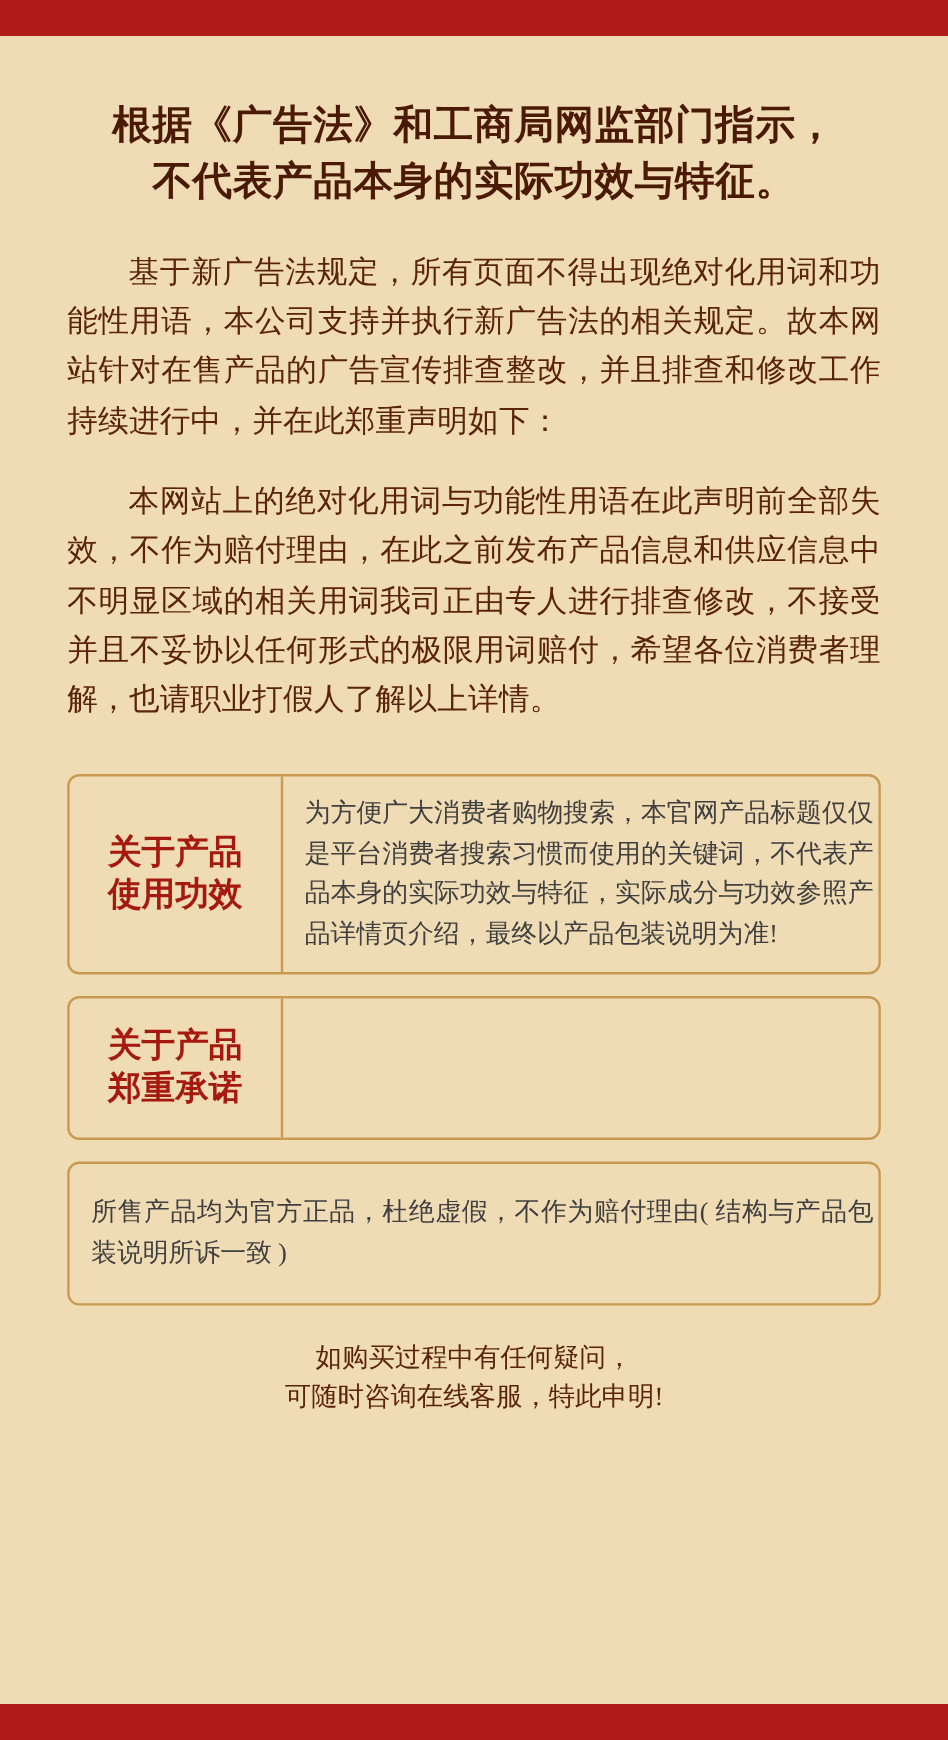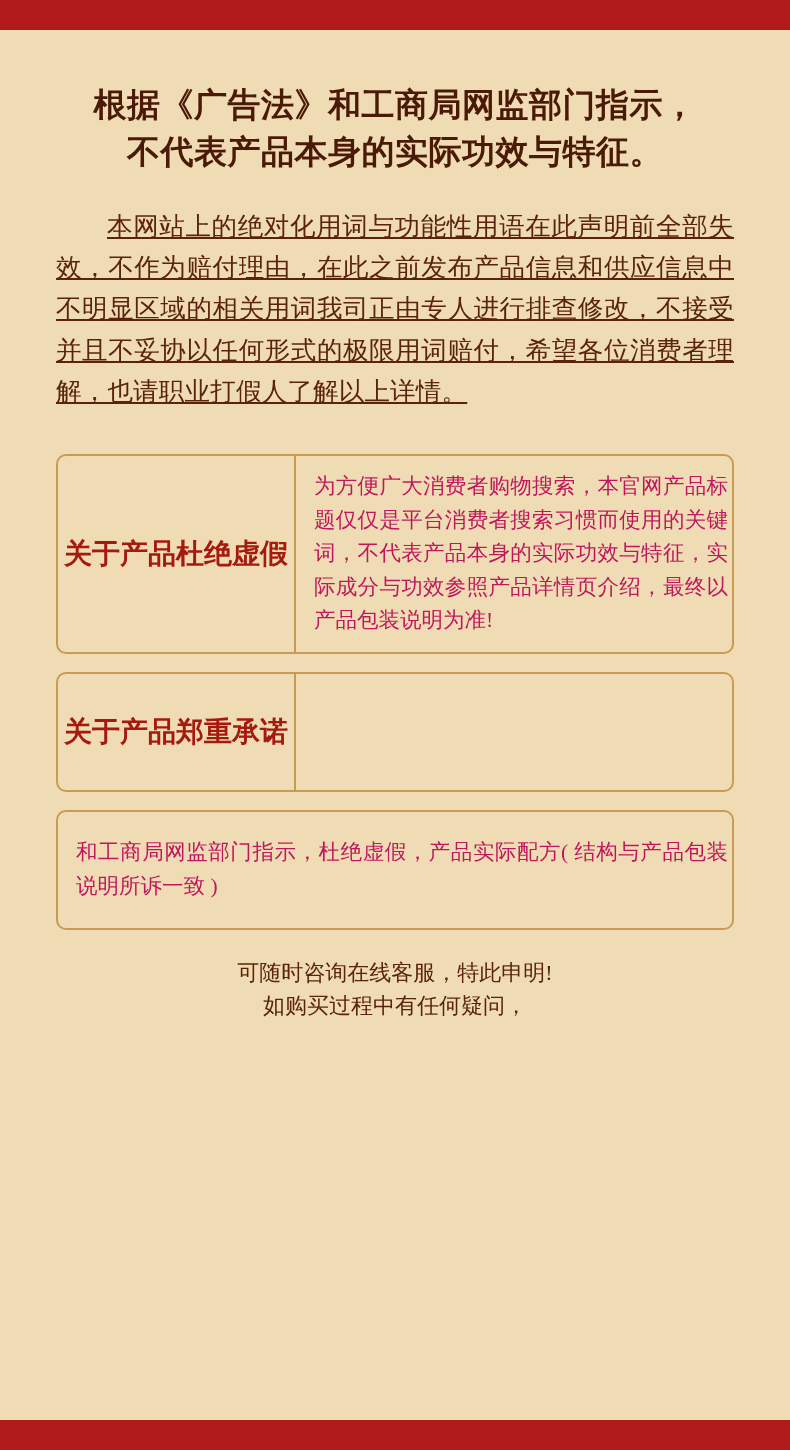--- a/index.html
+++ b/index.html
@@ -47,56 +47,55 @@
     color: #5a2408;
     font-size: 25.5px;
     line-height: 1.62;
     text-align: justify;
     text-indent: 2em;
     margin: 0 0 14px 0;
     letter-spacing: 0.2px;
   }
   .para.second {
     margin-top: 26px;
-    text-decoration: underline;
   }
 
   .cards {
     margin-top: 42px;
   }
   .card {
     border: 2px solid #c99b52;
     border-radius: 10px;
     display: flex;
     align-items: stretch;
     margin-bottom: 18px;
     box-sizing: border-box;
     min-height: 120px;
   }
   .card-label {
     flex: 0 0 178px;
     display: flex;
-    flex-direction: row;
+    flex-direction: column;
     align-items: center;
     justify-content: center;
     color: #a5190f;
     font-weight: bold;
     font-size: 28px;
     line-height: 1.28;
     border-right: 2px solid #c99b52;
     padding: 20px 6px;
     box-sizing: border-box;
     text-align: center;
   }
   .card-label span { display: block; white-space: nowrap; }
   .card-body {
     flex: 1 1 auto;
     display: flex;
     align-items: center;
-    color: #be185d;
+    color: #404040;
     font-size: 21.5px;
     line-height: 1.56;
     padding: 14px 4px 14px 18px;
     text-align: justify;
     box-sizing: border-box;
   }
 
   .footer {
     margin-top: 26px;
     text-align: center;
@@ -110,44 +109,45 @@
 <body>
 
 <div class="page">
   <div class="panel">
 
     <h1 class="title">
       <span class="line1">根据《广告法》和工商局网监部门指示，</span>
       <span class="line2">不代表产品本身的实际功效与特征。</span>
     </h1>
 
+    <p class="para first">基于新广告法规定，所有页面不得出现绝对化用词和功能性用语，本公司支持并执行新广告法的相关规定。故本网站针对在售产品的广告宣传排查整改，并且排查和修改工作持续进行中，并在此郑重声明如下：</p>
     <p class="para second">本网站上的绝对化用词与功能性用语在此声明前全部失效，不作为赔付理由，在此之前发布产品信息和供应信息中不明显区域的相关用词我司正由专人进行排查修改，不接受并且不妥协以任何形式的极限用词赔付，希望各位消费者理解，也请职业打假人了解以上详情。</p>
 
     <div class="cards">
 
       <div class="card">
         <div class="card-label">
           <span>关于产品</span>
-          <span>杜绝虚假</span>
+          <span>使用功效</span>
         </div>
         <div class="card-body">为方便广大消费者购物搜索，本官网产品标题仅仅是平台消费者搜索习惯而使用的关键词，不代表产品本身的实际功效与特征，实际成分与功效参照产品详情页介绍，最终以产品包装说明为准!</div>
       </div>
 
       <div class="card">
         <div class="card-label">
           <span>关于产品</span>
           <span>郑重承诺</span>
         </div>
       </div>
 
       <div class="card">
-        <div class="card-body">和工商局网监部门指示，杜绝虚假，产品实际配方( 结构与产品包装说明所诉一致 )</div>
+        <div class="card-body">所售产品均为官方正品，杜绝虚假，不作为赔付理由( 结构与产品包装说明所诉一致 )</div>
       </div>
 
     </div>
 
     <div class="footer">
+      <span>如购买过程中有任何疑问，</span>
       <span>可随时咨询在线客服，特此申明!</span>
-      <span>如购买过程中有任何疑问，</span>
     </div>
 
   </div>
 </div>
 
 </body></html>

